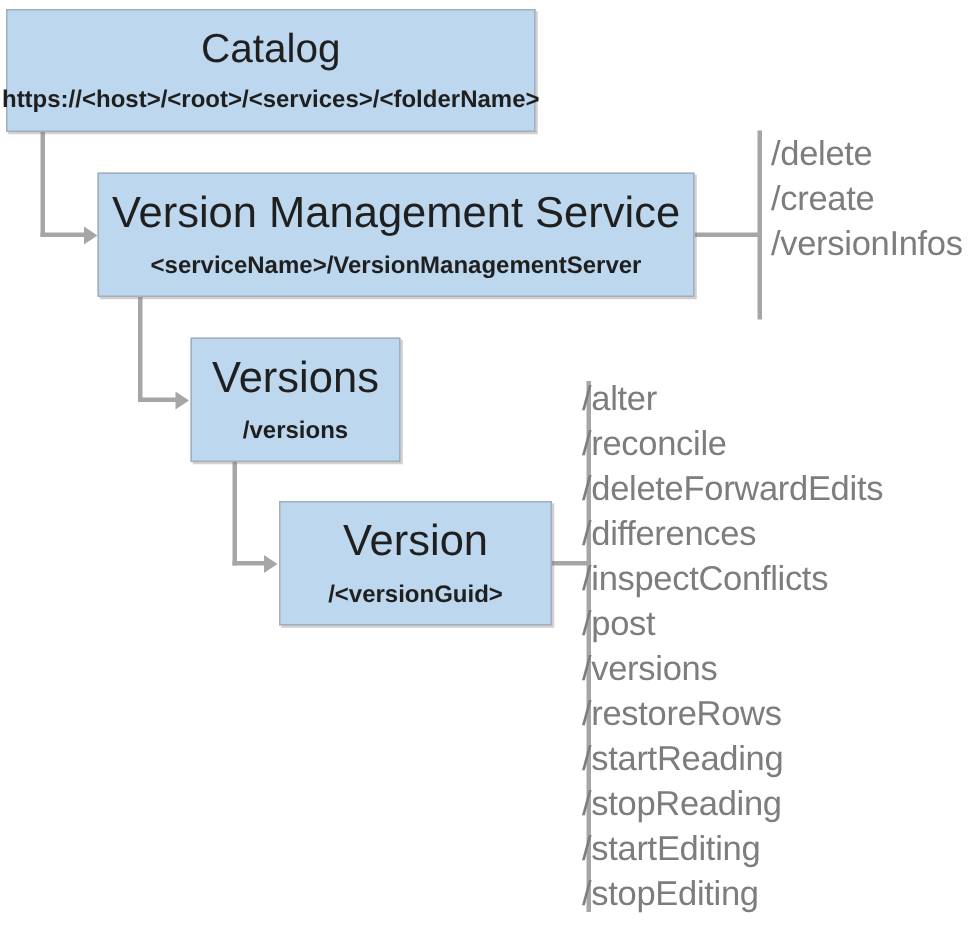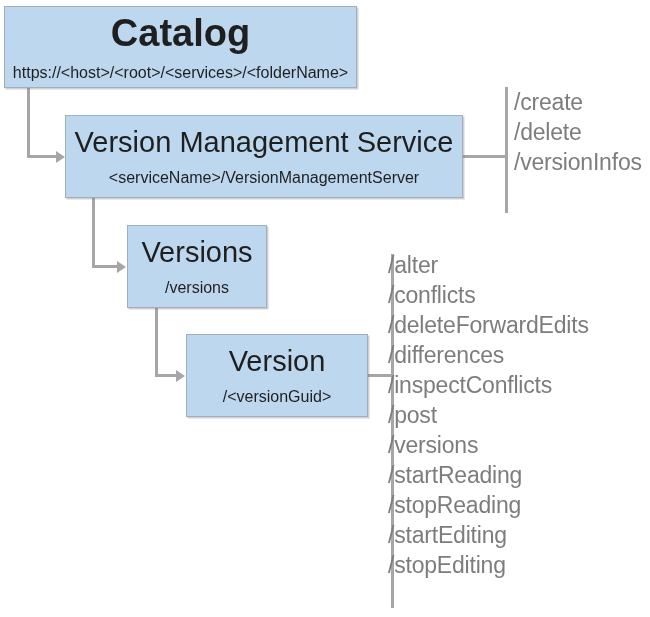--- a/index.html
+++ b/index.html
@@ -18,27 +18,27 @@
     position: absolute;
     background: var(--node-fill, #bdd7ee);
     border: 1px solid var(--node-border, #a3aebc);
     box-shadow: 1.5px 1.5px 0 rgba(120,120,120,0.35);
     display: flex; flex-direction: column;
     align-items: center; justify-content: center;
     text-align: center;
     color: var(--node-text, #1f1f1f);
   }
   .node-title { font-size: 29px; line-height: 1.18; font-weight: 400; }
-  .node-subtitle { font-size: 16px; line-height: 1.25; font-weight: 400; margin-top: 8px; }
+  .node-subtitle { font-size: 16px; line-height: 1.25; font-weight: 700; margin-top: 8px; }
 
   .node-catalog  { left: 4px;   top: 6px;   width: 353px; height: 82px; }
   .node-service  { left: 65px;  top: 115px; width: 398px; height: 83px; }
   .node-versions { left: 127px; top: 225px; width: 140px; height: 83px; }
   .node-version  { left: 186px; top: 334px; width: 182px; height: 83px; }
-  .node-catalog .node-title { font-size: 38px; font-weight: bold; }
+  .node-catalog .node-title { font-size: 27px; }
 
   .line { position: absolute; background: var(--connector, #a6a6a6); }
   .l-cat-v    { left: 27px;  top: 88px;  width: 3px;  height: 70px; }
   .l-cat-h    { left: 27px;  top: 155px; width: 30px; height: 3px; }
   .l-svc-v    { left: 92px;  top: 198px; width: 3px;  height: 70px; }
   .l-svc-h    { left: 92px;  top: 265px; width: 26px; height: 3px; }
   .l-vers-v   { left: 155px; top: 308px; width: 3px;  height: 69px; }
   .l-vers-h   { left: 155px; top: 374px; width: 22px; height: 3px; }
   .l-svc-r    { left: 463px; top: 155px; width: 43px; height: 3px; }
   .l-svc-ops  { left: 505px; top: 87px;  width: 3px;  height: 126px; }
@@ -102,31 +102,32 @@
     <div class="node-title">Versions</div>
     <div class="node-subtitle">/versions</div>
   </div>
 
   <div class="node node-version">
     <div class="node-title">Version</div>
     <div class="node-subtitle">/&lt;versionGuid&gt;</div>
   </div>
 
   <div class="ops ops-service">
+      <div>/delete</div>
       <div>/create</div>
-      <div>/delete</div>
       <div>/versionInfos</div>
     </div>
   <div class="ops ops-version">
       <div>/alter</div>
-      <div>/conflicts</div>
+      <div>/reconcile</div>
       <div>/deleteForwardEdits</div>
       <div>/differences</div>
       <div>/inspectConflicts</div>
       <div>/post</div>
       <div>/versions</div>
+      <div>/restoreRows</div>
       <div>/startReading</div>
       <div>/stopReading</div>
       <div>/startEditing</div>
       <div>/stopEditing</div>
     </div>
 
 </div>
 
 </body></html>

